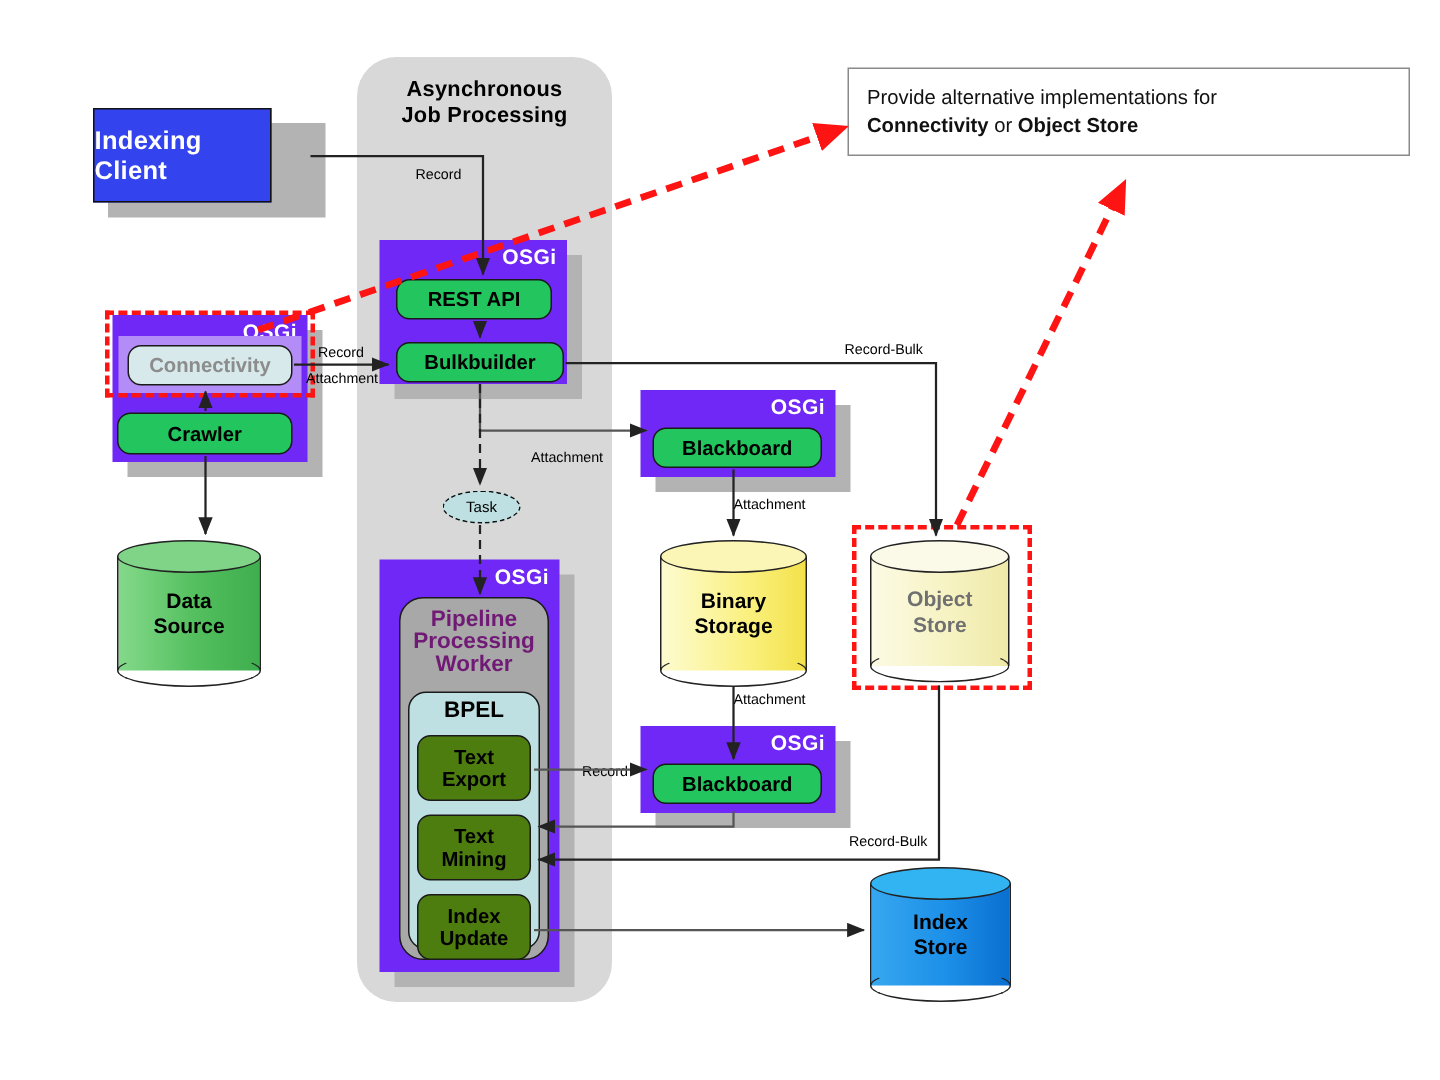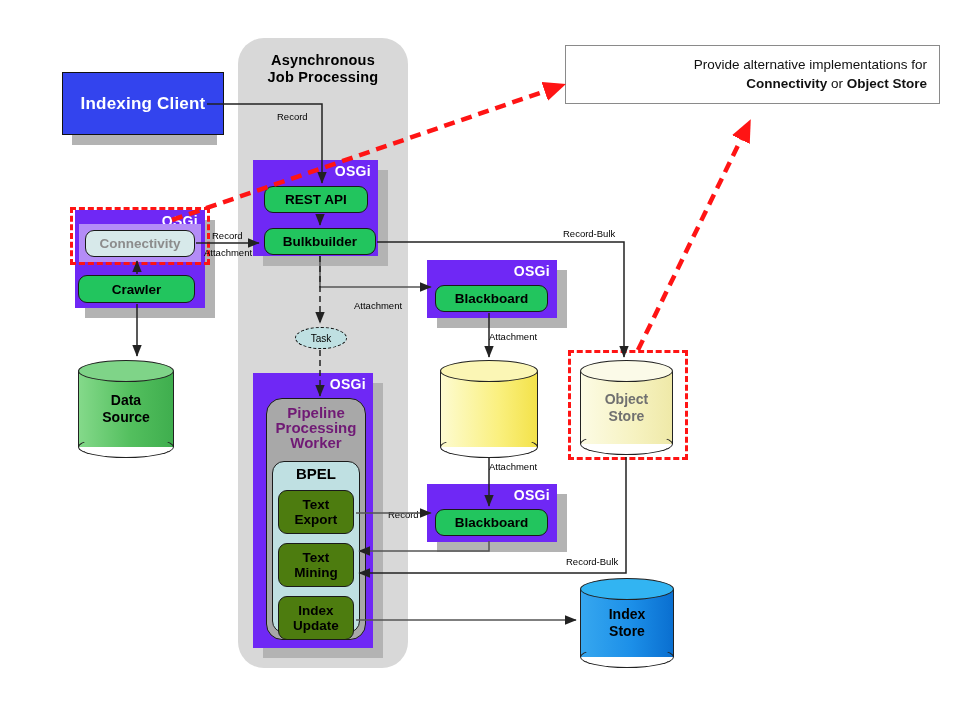--- a/index.html
+++ b/index.html
@@ -99,21 +99,21 @@
     font-size:10px;color:#000;
   }
 
   
   .elbl{font-size:9.5px;color:#000;white-space:nowrap;}
 
   
   .callout{
     background:#ffffff;border:1.3px solid #8a8a8a;
     padding:9px 12px 10px 12px;
-    font-size:13.5px;color:#111;text-align:right;line-height:19px;
+    font-size:13.5px;color:#111;text-align:left;line-height:19px;
   }
   .callout b{font-weight:bold;}
 
   
   .reddash{border:3.5px dashed #ff1414;}
 
   svg.overlay{position:absolute;left:0;top:0;width:960px;height:720px;
               pointer-events:none;}
 </style>
 </head>
@@ -121,21 +121,21 @@
 
 <div id="stage">
 
   <div class="abs async-panel"></div>
   <div class="abs async-title">
     <div>Asynchronous</div>
     <div>Job Processing</div>
   </div>
 
   <div class="abs shadow" style="left:72px;top:82px;width:145px;height:63px;"></div>
-  <div class="abs client" style="left:62px;top:72px;width:162px;height:63px;">
+  <div class="abs client" style="left:62px;top:72px;width:119px;height:63px;">
     <span>Indexing Client</span>
   </div>
 
   <div class="abs shadow" style="left:85px;top:220px;width:130px;height:98px;"></div>
   <div class="abs osgi" style="left:75px;top:210px;width:130px;height:98px;">
     <span class="osgi-label">OSGi</span>
   </div>
   <div class="abs hilite" style="left:79px;top:224px;width:122px;height:38px;"></div>
   <div class="abs comp muted" style="left:85px;top:230px;width:110px;height:27px;">
     <span>Connectivity</span>
@@ -210,20 +210,24 @@
   </div>
   <div class="abs comp" style="left:435px;top:285px;width:113px;height:27px;">
     <span>Blackboard</span>
   </div>
 
   <div class="cyl yellow" style="left:440px;top:360px;width:98px;height:98px;">
     <div class="shadow-el"></div>
     <div class="body"></div>
     <div class="bot"></div>
     <div class="top"></div>
+    <div class="lbl">
+      <div>Binary</div>
+      <div>Storage</div>
+    </div>
   </div>
 
   <div class="cyl pale" style="left:580px;top:360px;width:93px;height:95px;">
     <div class="shadow-el"></div>
     <div class="body"></div>
     <div class="bot"></div>
     <div class="top"></div>
     <div class="lbl">
       <div>Object</div>
       <div>Store</div>

